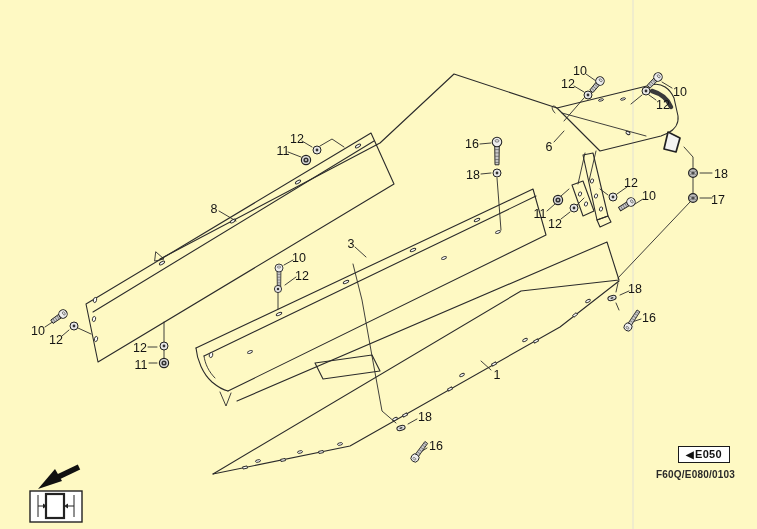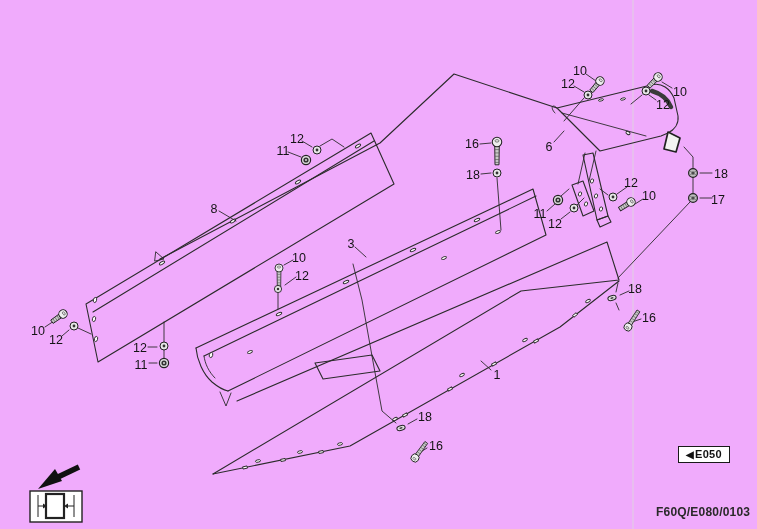--- a/index.html
+++ b/index.html
@@ -1,27 +1,27 @@
 <!DOCTYPE html>
 <html><head>
 <meta charset="utf-8">
 <style>
   html,body{margin:0;padding:0;}
-  .page{position:relative;width:757px;height:529px;background:#f0abfc;overflow:hidden;
+  .page{position:relative;width:757px;height:529px;background:#fef9c3;overflow:hidden;
         font-family:"Liberation Sans",sans-serif;}
   svg{position:absolute;left:0;top:0;}
   svg text{font-family:"Liberation Sans",sans-serif;font-size:12.5px;fill:#141414;text-anchor:middle;}
   .line{stroke:#2b2b2b;stroke-width:1.1;fill:none;stroke-linejoin:round;stroke-linecap:round;}
   .thin{stroke:#2b2b2b;stroke-width:0.9;fill:none;stroke-linecap:round;}
   .hole{fill:#fbfbf9;stroke:#2b2b2b;stroke-width:0.9;}
   .ref-tag{position:absolute;left:678px;top:446px;width:50px;height:15px;border:1.6px solid #1a1a1a;
            background:#fff;display:flex;align-items:center;justify-content:center;
            font-size:11px;font-weight:bold;color:#111;letter-spacing:.3px;line-height:1;}
   .ref-tag .tri{font-size:10px;margin-right:1px;}
-  .drawing-code{position:absolute;left:656px;top:505px;font-size:12px;color:#2a2a2a;
+  .drawing-code{position:absolute;left:656px;top:469px;font-size:10px;color:#2a2a2a;
                 letter-spacing:.2px;font-weight:bold;}
 </style>
 </head>
 <body>
 
 <div class="page">
 
 <svg width="757" height="529" viewBox="0 0 757 529">
   <defs>
     <g id="washer-s">

